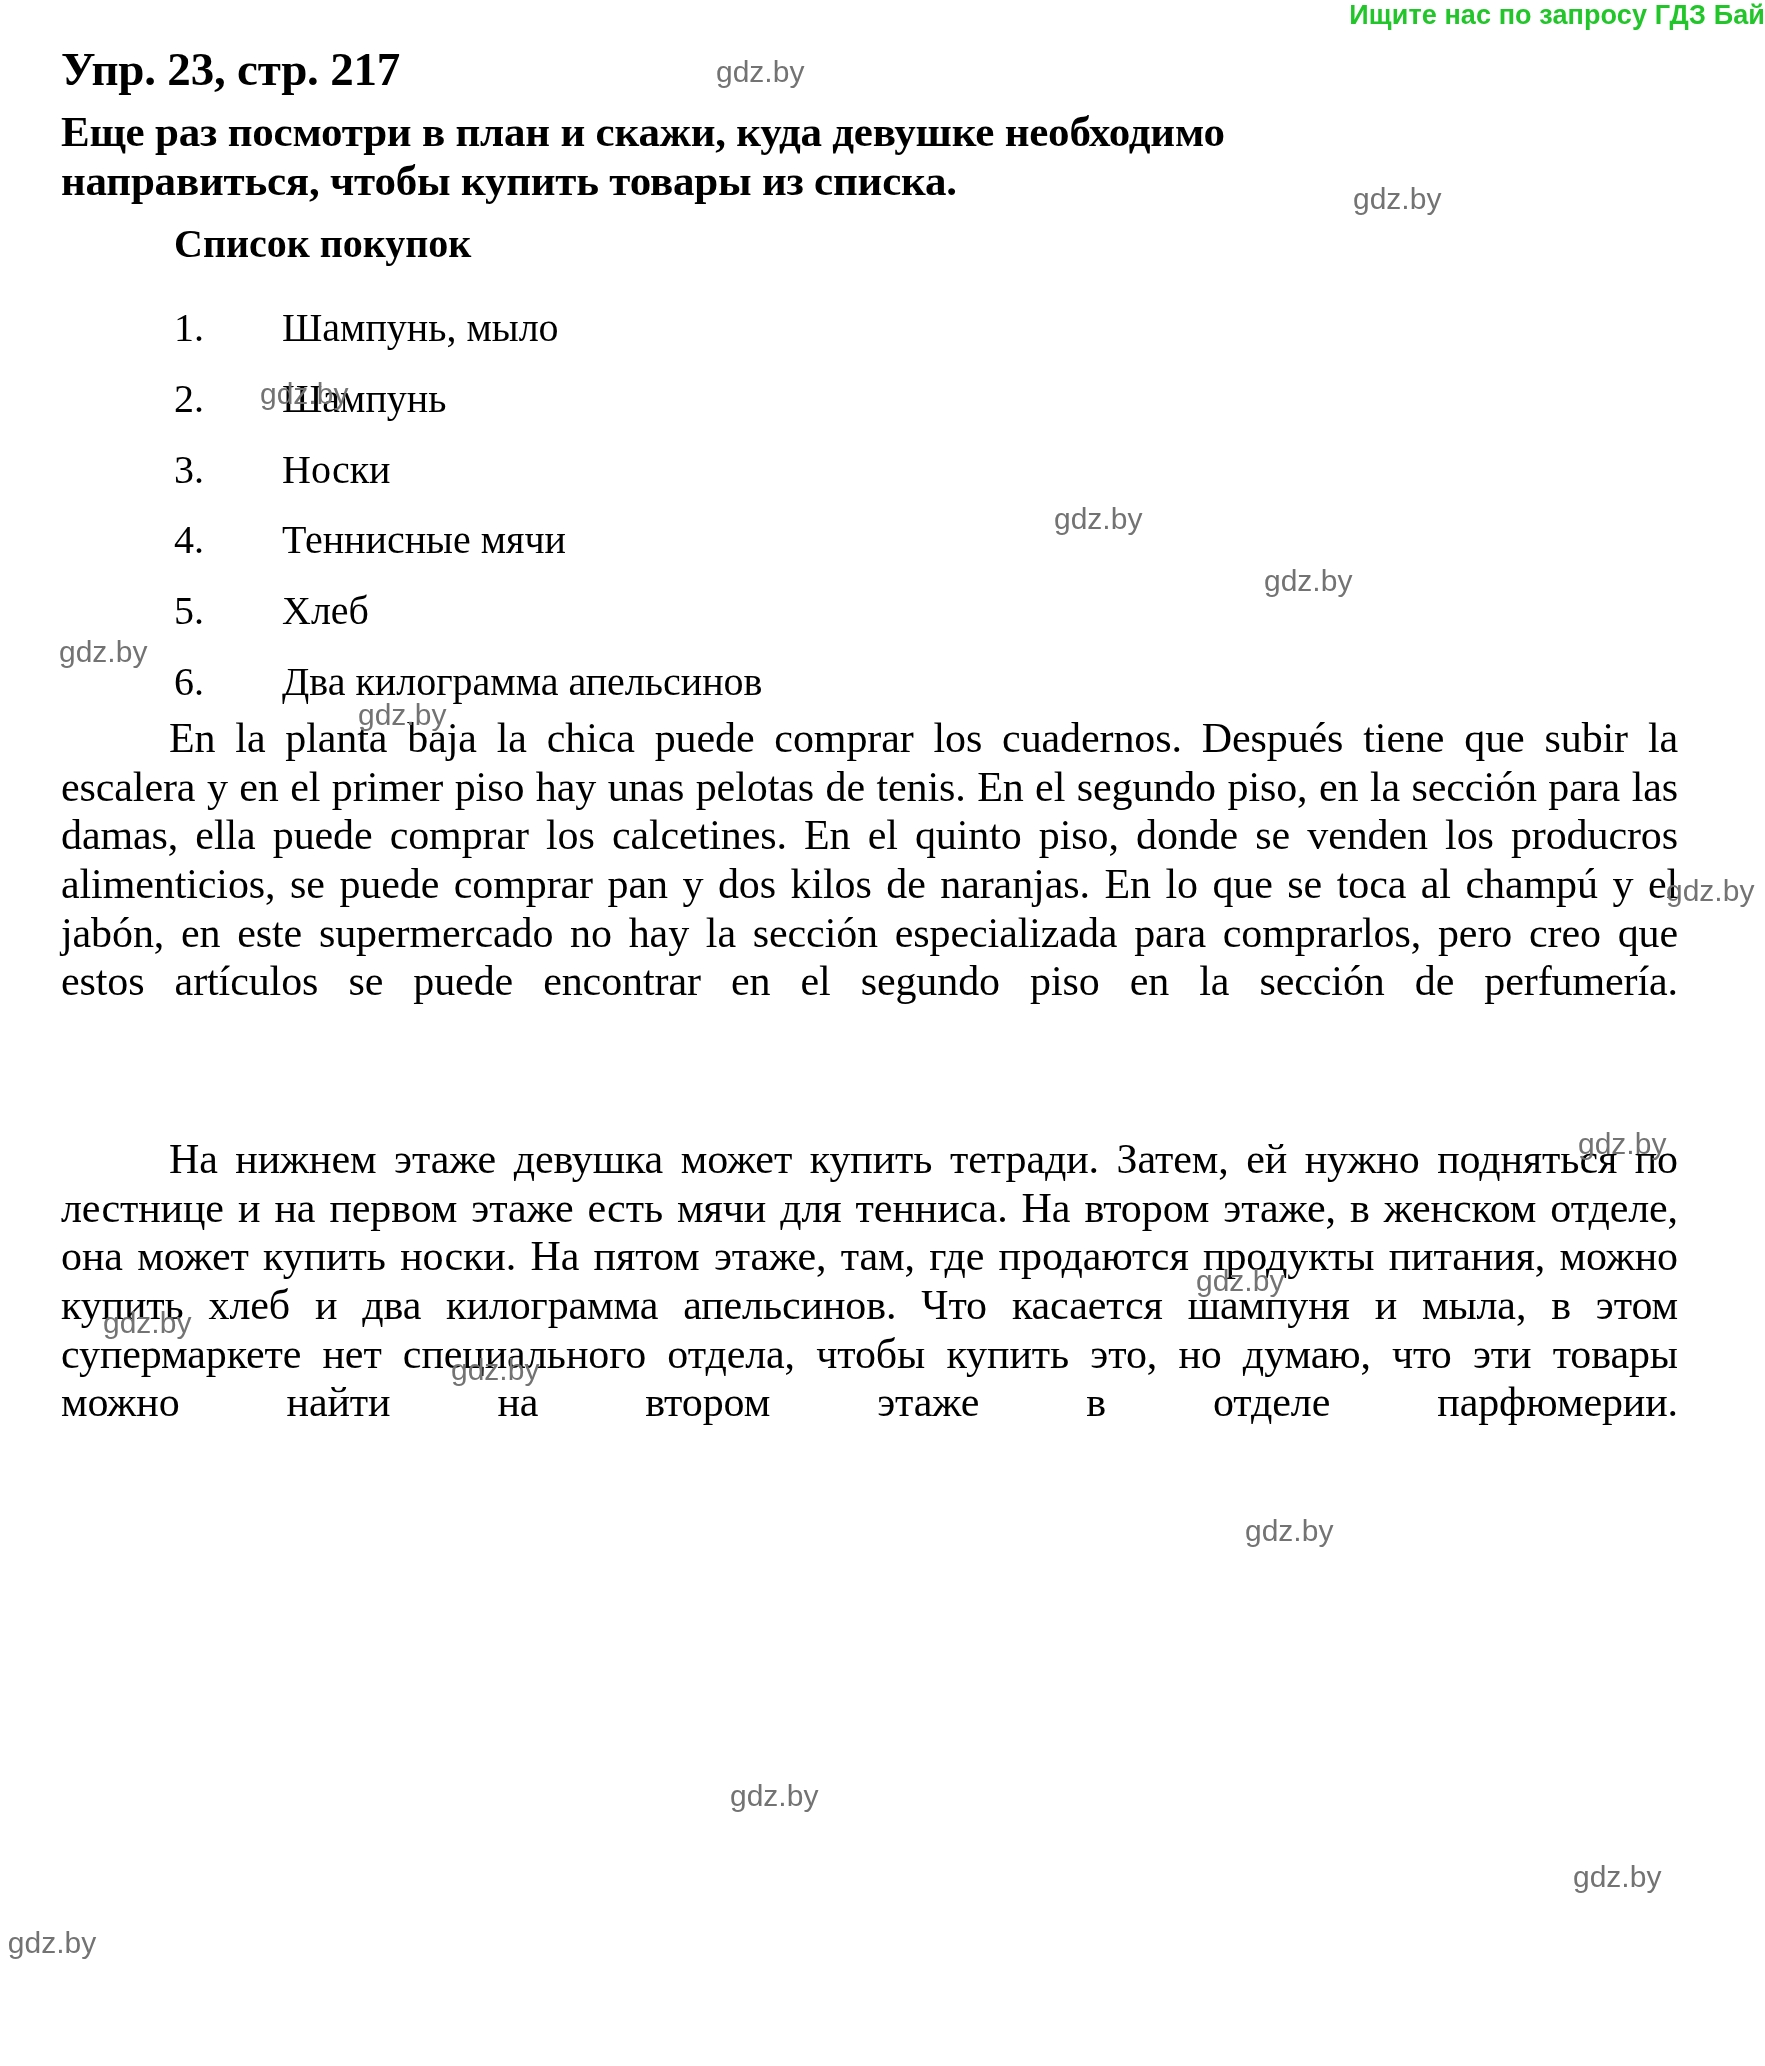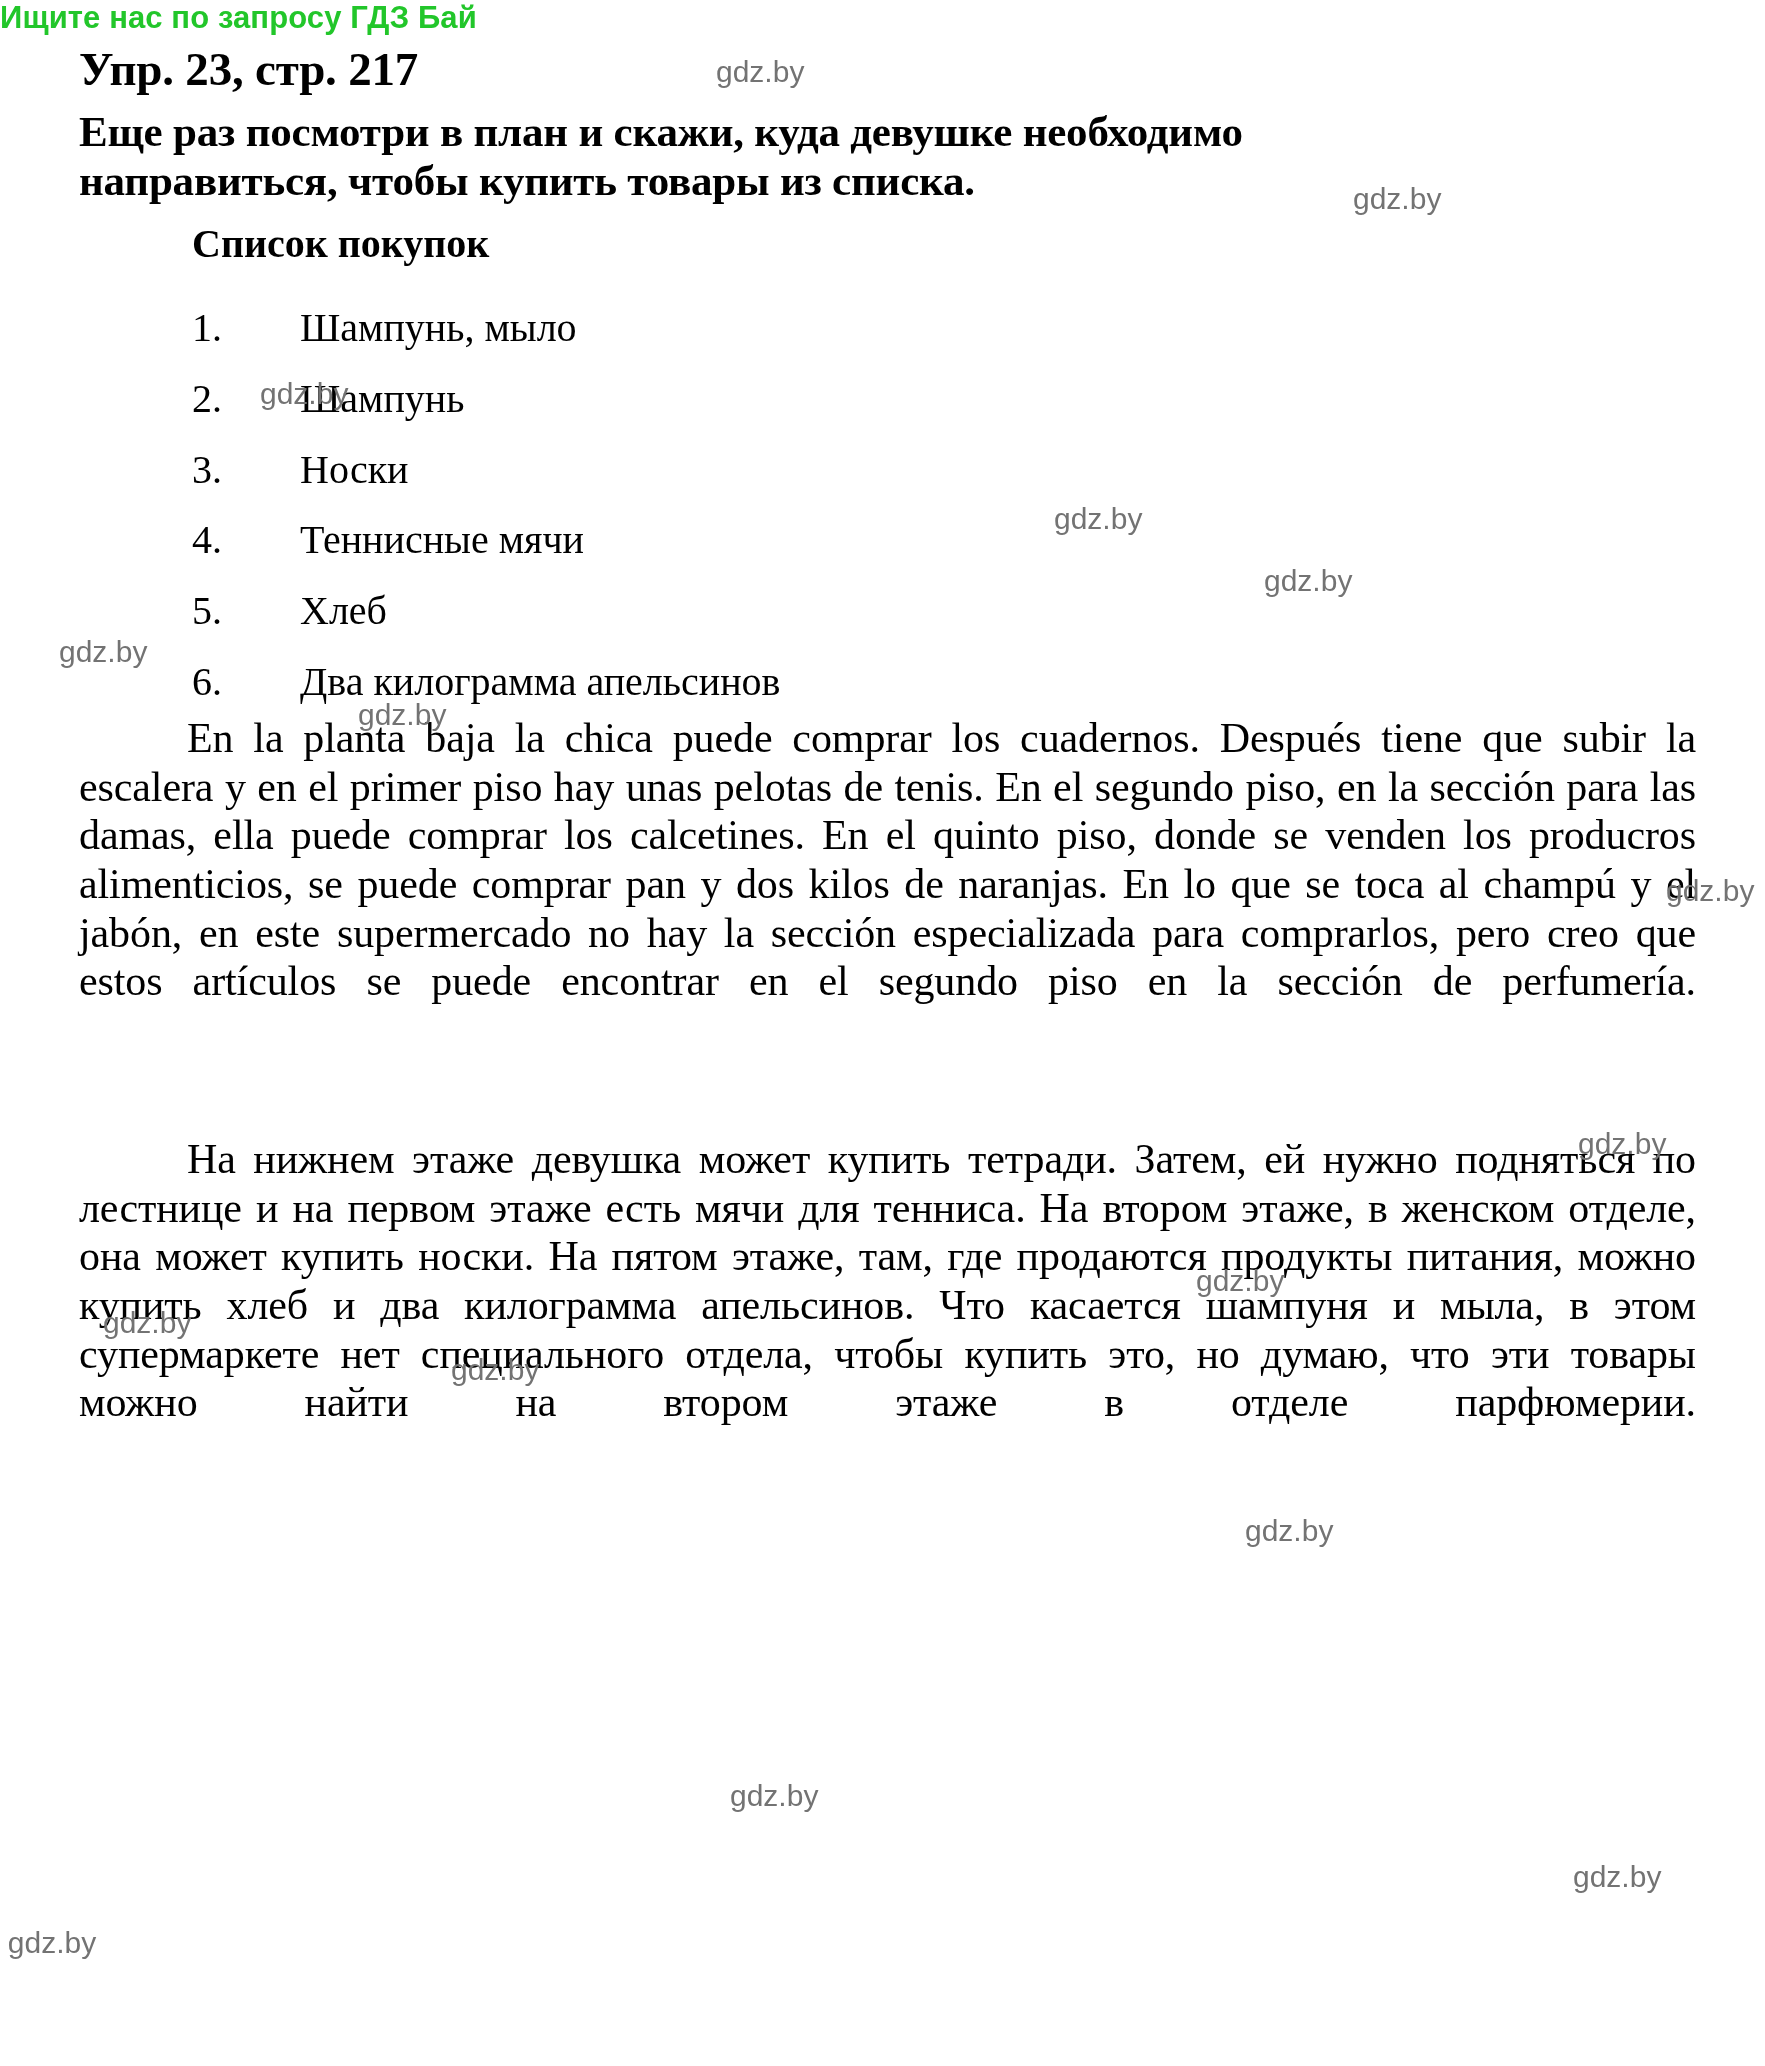--- a/index.html
+++ b/index.html
@@ -19,32 +19,32 @@
     overflow: hidden;
     box-sizing: border-box;
   }
 
   
   .promo-header {
     position: absolute;
     top: 0px;
     left: 0;
     width: 100%;
-    text-align: left;
+    text-align: right;
     font-family: "Liberation Sans", sans-serif;
-    font-size: 31px;
+    font-size: 27px;
     font-weight: 700;
     color: #22c62a;
     letter-spacing: 0.1px;
   }
 
   
   .content {
     position: absolute;
-    left: 79px;
+    left: 61px;
     top: 45px;
     width: 1617px;
   }
 
   .ex-title {
     font-size: 47px;
     font-weight: 700;
     line-height: 1.06;
     margin: 0 0 11.8px 0;
     letter-spacing: -0.2px;

